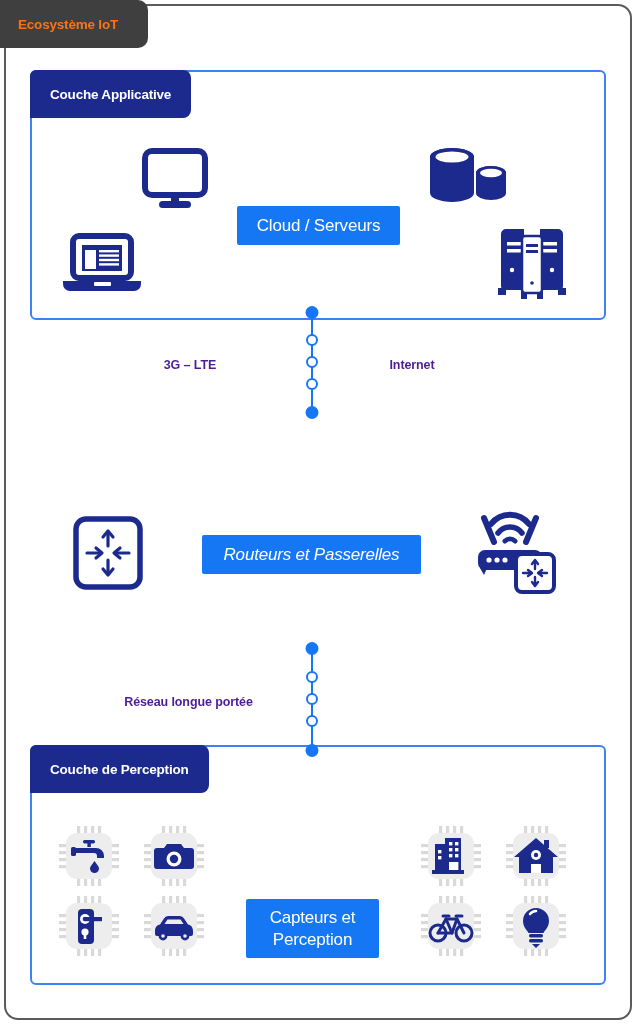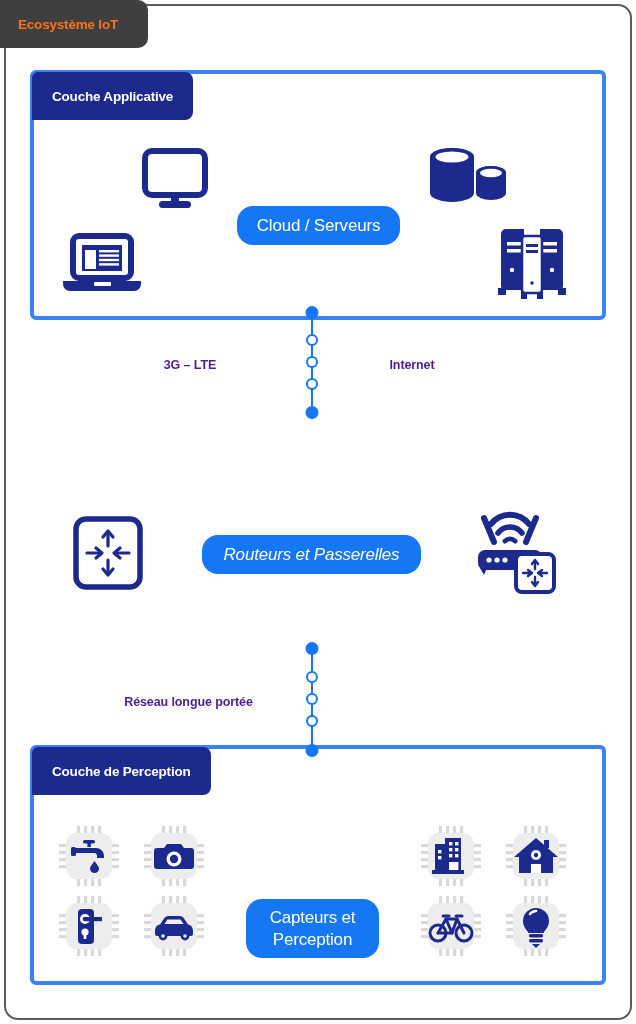--- a/index.html
+++ b/index.html
@@ -51,21 +51,21 @@
     font-weight: bold;
     letter-spacing: -0.2px;
     white-space: nowrap;
   }
 
   
   .layer {
     position: absolute;
     left: 30px;
     width: 576px;
-    border: 4px solid #3b82f6;
+    border: 2px solid #3b82f6;
     border-radius: 6px;
     background: #ffffff;
   }
   #layer-application { top: 70px;  height: 250px; }
   #layer-network     { top: 408px; height: 248px; }
   #layer-perception  { top: 745px; height: 240px; }
 
   .layer-badge {
     position: absolute;
     left: -2px;
@@ -83,21 +83,21 @@
     font-size: 13.5px;
     font-weight: bold;
     letter-spacing: -0.2px;
     white-space: nowrap;
   }
 
   
   .pill {
     position: absolute;
     background: #1677f5;
-    border-radius: 16px;
+    border-radius: 2px;
     display: flex;
     align-items: center;
     justify-content: center;
     text-align: left;
     color: #ffffff;
     font-size: 17px;
     letter-spacing: -0.2px;
     line-height: 1.28;
     padding: 15px 16px;
   }

